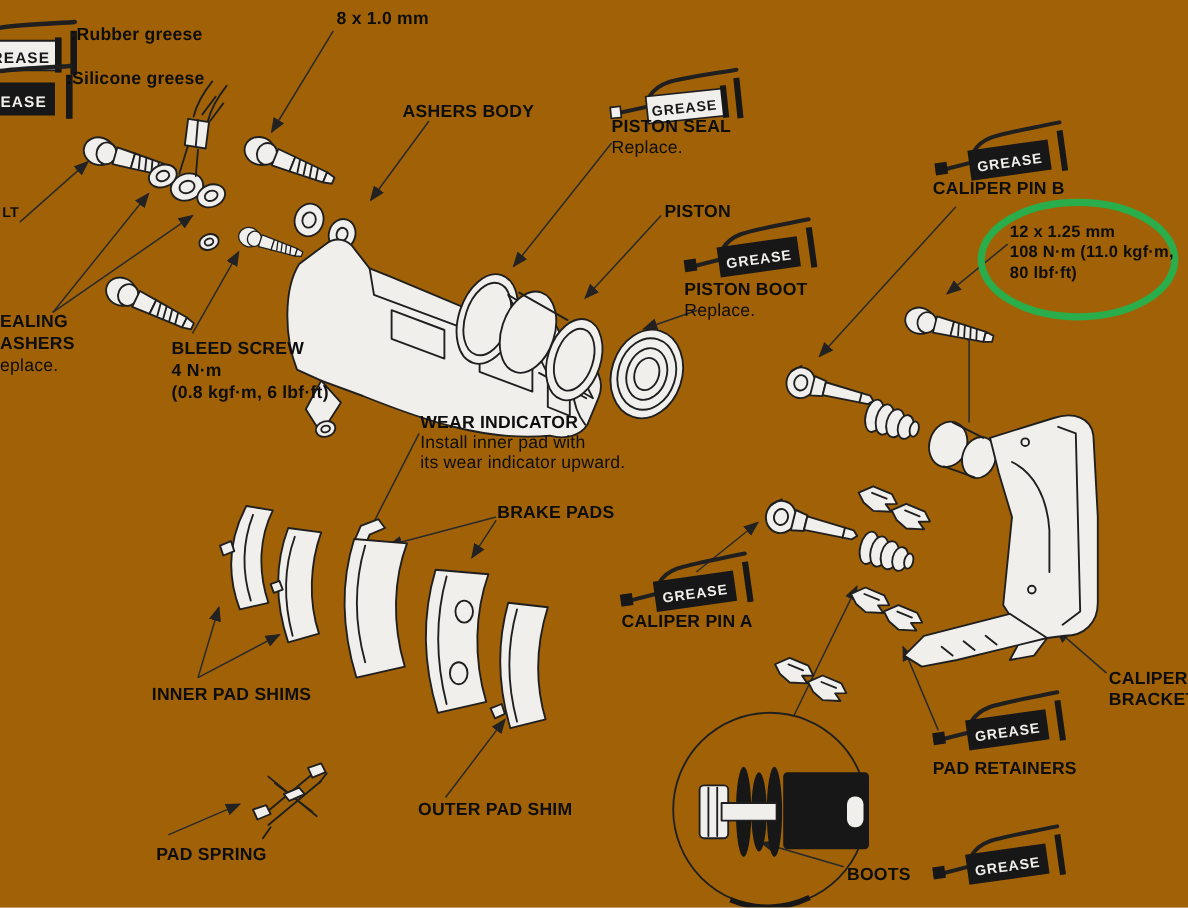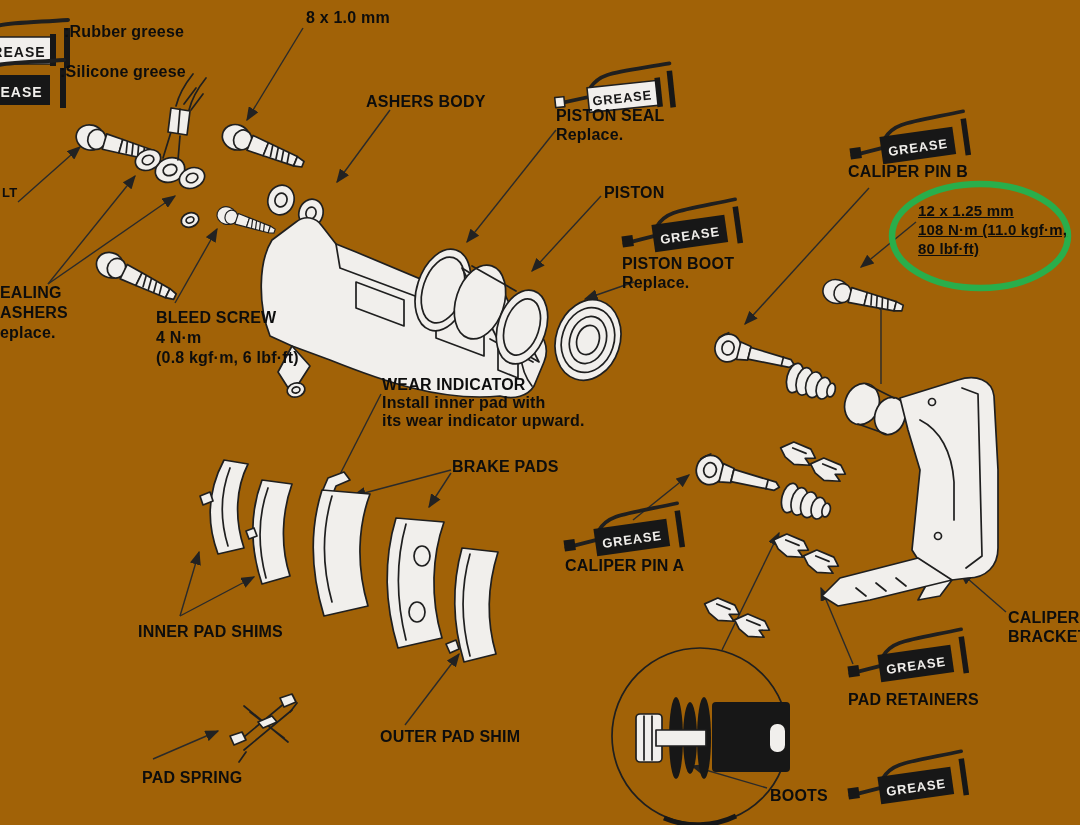--- a/index.html
+++ b/index.html
@@ -6,22 +6,22 @@
   .stage{
     position:relative;width:1080px;height:825px;margin:0 auto;
     background:#a16207;overflow:hidden;
     font-family:"Liberation Sans",sans-serif;
   }
   .stage svg{position:absolute;left:0;top:0;}
   .lbl{
     position:absolute;color:#0d0d0d;font-weight:700;font-size:16px;
     line-height:19px;white-space:nowrap;letter-spacing:.2px;
   }
-  .lbl .rg{font-weight:700;}
-  .sm{font-size:15px;line-height:19px;text-decoration:underline;}
+  .lbl .rg{font-weight:400;}
+  .sm{font-size:15px;line-height:19px;}
   
   .ln{fill:none;stroke:#1f1f1f;stroke-width:1.7;stroke-linejoin:round;stroke-linecap:round;}
   .lnf{fill:#f1efec;stroke:#1f1f1f;stroke-width:1.7;stroke-linejoin:round;stroke-linecap:round;}
   .thk{fill:none;stroke:#1f1f1f;stroke-width:4;stroke-linecap:round;}
   .dk{fill:#171717;stroke:none;}
   .leader{fill:none;stroke:#2a2a2a;stroke-width:1.4;}
   .gtx{font-family:"Liberation Sans",sans-serif;font-size:14px;font-weight:700;letter-spacing:1px;}
   .gtx-d{fill:#171717;}
   .gtx-w{fill:#f1efec;}
 </style>

